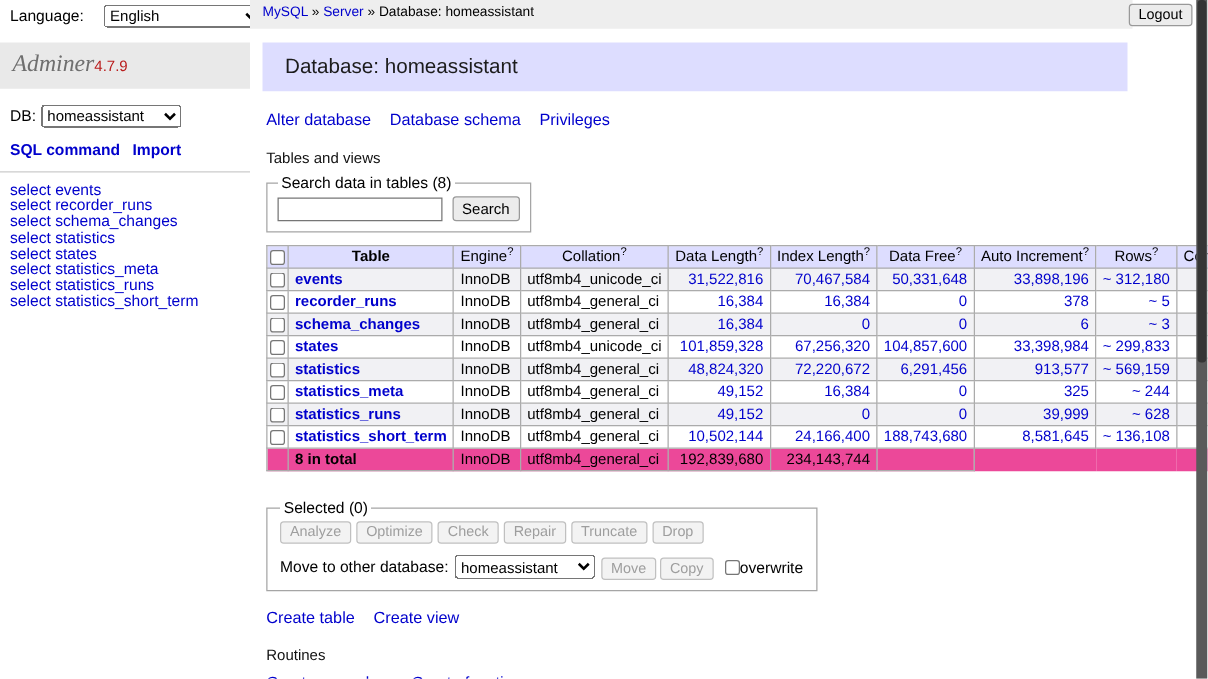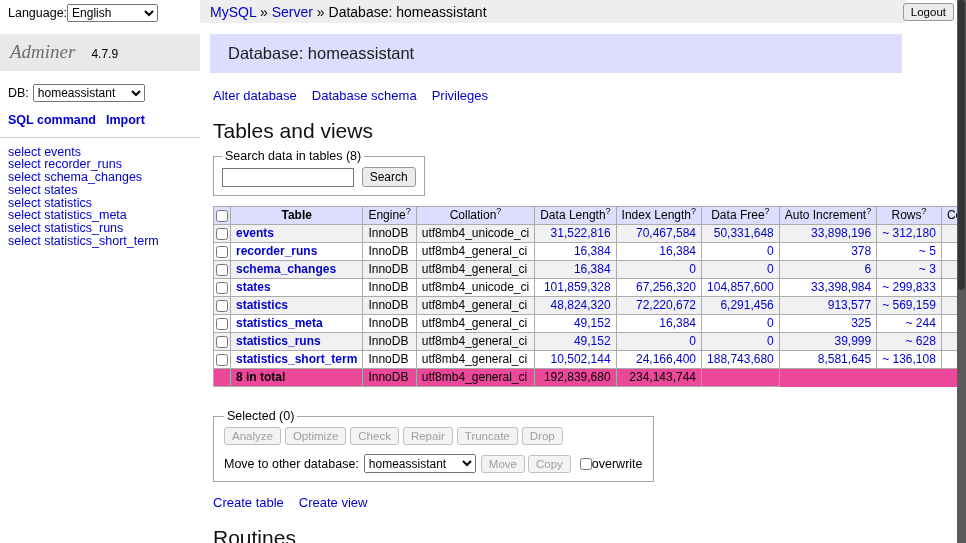--- a/index.html
+++ b/index.html
@@ -4,58 +4,58 @@
 <style>
   * { box-sizing: border-box; margin: 0; padding: 0; }
   html, body { width: 966px; height: 543px; overflow: hidden; background: #fff;
     font-family: "Liberation Sans", "DejaVu Sans", sans-serif; font-size: 13px; color: #000; }
   .page { position: relative; width: 966px; height: 543px; }
   a.link { color: #0000cc; text-decoration: none; cursor: pointer; }
 
   
   .topbar { position: relative; height: 24px; }
   .lang { position: absolute; left: 8px; top: 4px; font-size: 12.5px; }
-  .lang select { width: 91px; height: 18px; font-size: 12px; margin-left: 0; }
+  .lang select { width: 127px; height: 18px; font-size: 12px; margin-left: 16px; }
   .breadcrumb { position: absolute; left: 200px; top: 0; width: 706px; height: 23px;
-    background: #eeeeee; padding: 4px 10px; font-size: 14px; white-space: nowrap; }
+    background: #eeeeee; padding: 4px 10px; font-size: 11px; white-space: nowrap; }
   .bc-sep { color: #000; }
   .logout-btn { position: absolute; right: 12px; top: 3px; font-size: 11.5px; padding: 2px 7px; }
 
   button { font-family: inherit; font-size: 11.5px; background: #ececec; border: 1px solid #999;
     border-radius: 3px; padding: 2px 7px; color: #000; }
   button:disabled { color: #9e9e9e; border-color: #c0c0c0; background: #f3f3f3; }
   select { font-family: inherit; }
   input[type=text] { font-family: inherit; }
 
   .cols { display: flex; align-items: flex-start; }
 
   
   .sidebar { width: 200px; flex: none; }
   .logo { margin-top: 10px; background: #e9e9e9; padding: 7px 10px 8px; }
   .logo-name { font-family: "Liberation Serif", "DejaVu Serif", serif; font-style: italic;
     font-size: 19px; color: #6f6f6f; }
-  .logo-version { font-size: 12px; color: #000000; margin-left: 16px; }
+  .logo-version { font-size: 12px; color: #b91c1c; margin-left: 0; }
   .side-body { padding: 13px 8px 0; }
   .db-row { font-size: 12.5px; }
   .db-row select { width: 112px; height: 18px; font-size: 12px; margin-left: 4px; }
   .side-actions { margin-top: 11px; font-weight: bold; }
   .side-actions div { line-height: 13.5px; }
   .side-actions a { margin-right: 10px; font-size: 12.5px; }
   .side-divider { border-top: 1px solid #cccccc; margin: 9px 0 0; width: 200px; }
   .table-links { padding: 8px 8px 0; }
   .table-links a { display: block; font-size: 12.5px; line-height: 12.8px; }
 
   
   .content { width: 692px; flex: none; margin-left: 10px; }
   .db-title { margin-top: 10px; background: #ddddff; padding: 10px 18px; font-size: 16.5px;
     font-weight: normal; color: #1c1c1c; }
   .content-inner { padding-left: 3px; }
   .action-links { margin-top: 15px; }
   .action-links a, .create-links a, .routine-links a { margin-right: 15px; font-size: 13px; }
-  h3 { font-size: 21px; font-weight: normal; color: #111; margin: 16px 0 0; }
+  h3 { font-size: 12px; font-weight: normal; color: #111; margin: 16px 0 0; }
 
   fieldset { display: inline-block; border: 1px solid #a5a5a5; padding: 4px 8px 8px; margin-top: 6px; }
   legend { font-size: 12.5px; padding: 0 3px; }
   .search-input { width: 132px; height: 19px; border: 1px solid #767676; font-size: 12px; padding: 1px 4px; }
   .search-btn { margin-left: 4px; font-size: 12px; color: #000; }
 
   table { border-collapse: collapse; margin-top: 10px; font-size: 12px; }
   th, td { border: 1px solid #ababab; padding: 2px 5px; line-height: 12.5px; height: 18px;
     vertical-align: middle; white-space: nowrap; }
   thead th { background: #ddddff; font-weight: normal; text-align: center; }
@@ -117,22 +117,22 @@
         </div>
         <div class="side-actions" id="side-action-links">
             <div><a class="link">SQL command</a><a class="link">Import</a></div>
           </div>
       </div>
       <div class="side-divider"></div>
       <div class="table-links">
           <a class="link">select events</a>
           <a class="link">select recorder_runs</a>
           <a class="link">select schema_changes</a>
+          <a class="link">select statistics</a>
           <a class="link">select states</a>
-          <a class="link">select statistics</a>
           <a class="link">select statistics_meta</a>
           <a class="link">select statistics_runs</a>
           <a class="link">select statistics_short_term</a>
         </div>
     </div>
 
     <div class="content">
       <h2 class="db-title">Database: homeassistant</h2>
       <div class="content-inner">
 

